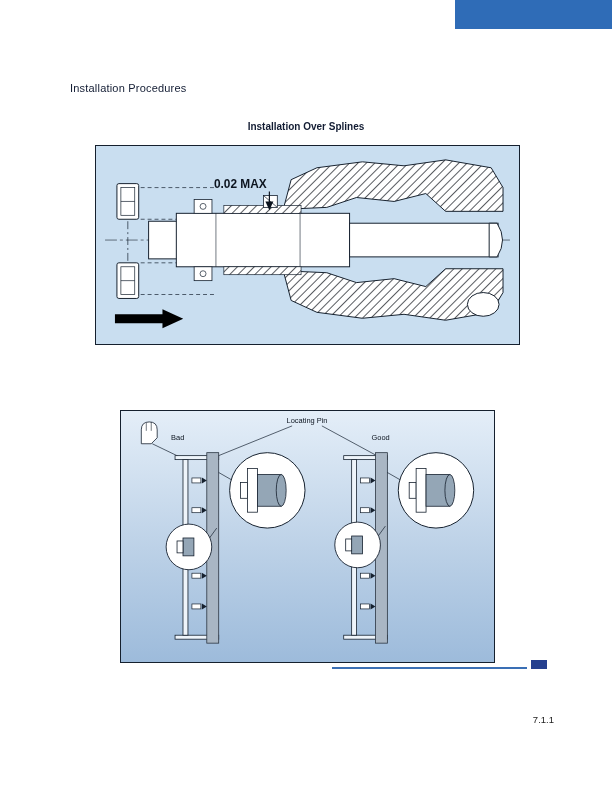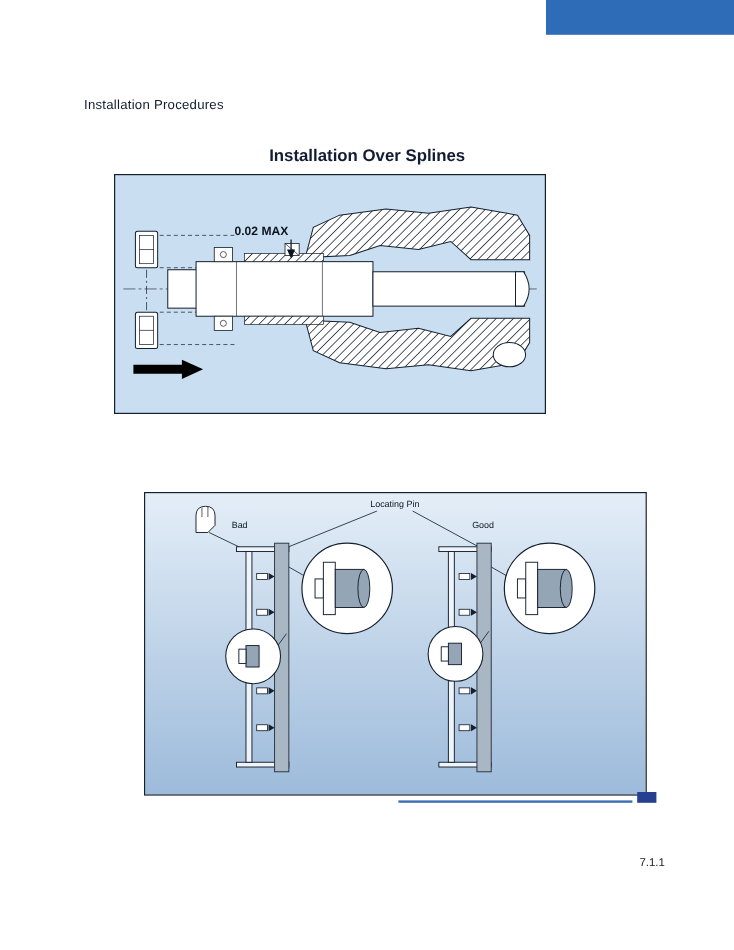--- a/index.html
+++ b/index.html
@@ -11,32 +11,32 @@
   .top-bar {
     position:absolute; top:0; right:0; width:157px; height:29px;
     background:#2f6cb7;
   }
   .doc-heading {
     position:absolute; left:70px; top:68px;
     font-size:11px; font-weight:normal; letter-spacing:0.2px; color:#121c33;margin-top:14px;
   }
   .fig-title {
     position:absolute; left:0; width:612px; text-align:center;
-    font-size:14px; font-weight:bold; color:#121c33;
+    font-size:10px; font-weight:bold; color:#121c33;
   }
   #fig1-title { top:121px; }
   #fig2-title { top:386px; }
   .figure { position:absolute; box-sizing:border-box; }
   .figure svg { display:block; width:100%; height:100%; }
   .figure1 {
-    left:95px; top:145px; width:360px; height:200px;
+    left:95px; top:145px; width:425px; height:200px;
     border:1.5px solid #15202e; background:#c9def0;
   }
   .figure2 {
-    left:120px; top:410px; width:419px; height:253px;
+    left:120px; top:410px; width:375px; height:253px;
     border:1px solid #15202e;
     background:linear-gradient(180deg,#e4eef8 0%, #bcd1e7 55%, #9dbbdb 100%);
   }
   .bottom-rule {
     position:absolute; left:332px; top:667px; width:195px; height:1.5px;
     background:#3a6fb5;
   }
   .bottom-square {
     position:absolute; left:531px; top:660px; width:16px; height:9px;
     background:#25408f;

